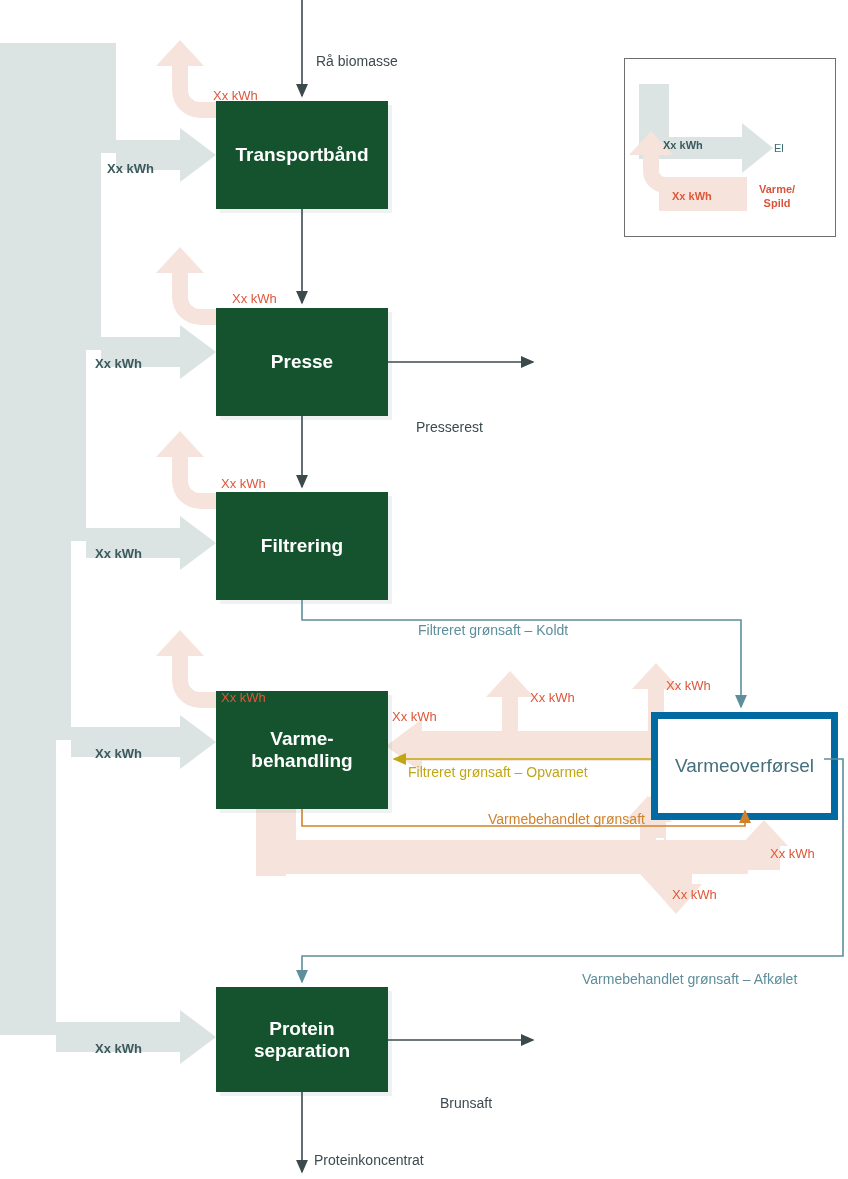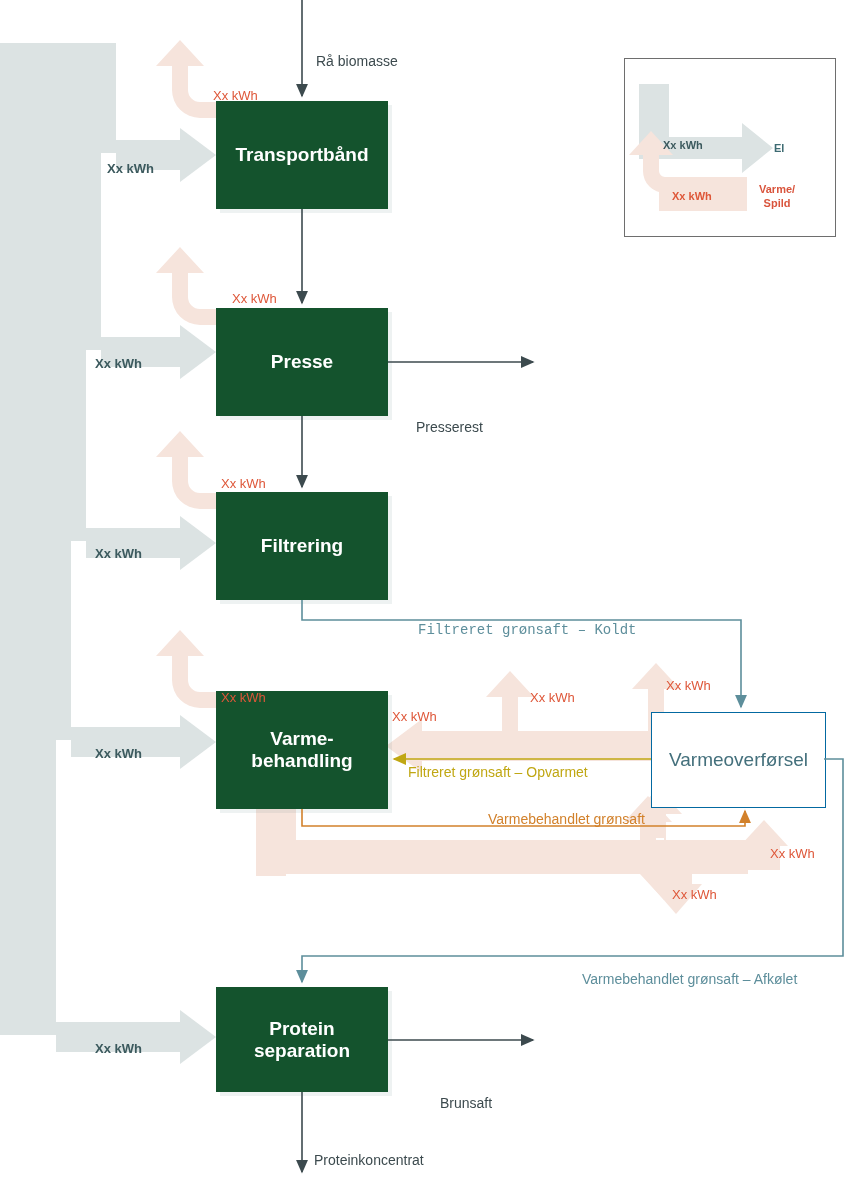--- a/index.html
+++ b/index.html
@@ -20,34 +20,34 @@
     font-size:19px;
     line-height:1.15;
     display:flex;align-items:center;justify-content:center;
     text-align:center;
     box-shadow:4px 4px 0 0 rgba(84,126,125,0.10);
   }
   
   .obox{
     position:absolute;
     background:#ffffff;
-    border:1px solid #0369a1;
+    border:7px solid #0369a1;
     color:#44707C;
     font-size:19px;
     display:flex;align-items:center;justify-content:center;
     text-align:center;
   }
   
   .legend{
     position:absolute;
     border:1px solid #6E6E6E;
     background:#ffffff;
   }
   .lg-text{position:absolute;font-size:11px;font-weight:bold;}
-  .lg-el{color:#3D6B72;font-weight:bold;font-size:11px;text-align:center;}
+  .lg-el{color:#3D6B72;font-weight:normal;font-size:11px;text-align:center;}
   .lg-varme{color:#D9543C;font-weight:bold;font-size:11px;line-height:1.25;text-align:center;}
 
   
   .lbl{position:absolute;white-space:nowrap;}
   .lbl-dark{color:#3C4A4E;font-size:14px;}
   .lbl-kwh-gray{color:#3C5A5E;font-size:13px;font-weight:bold;}
   .lbl-kwh-red{color:#DE5739;font-size:13px;}
   .lbl-teal{color:#5D8E9B;font-size:14px;}
   .lbl-olive{color:#C0A713;font-size:14px;}
   .lbl-orange{color:#D2812B;font-size:14px;}
@@ -199,21 +199,21 @@
   <div class="lbl lbl-kwh-red" style="left:221px;top:476px;">Xx kWh</div>
   <div class="lbl lbl-kwh-red" style="left:221px;top:690px;">Xx kWh</div>
   <div class="lbl lbl-kwh-red" style="left:392px;top:709px;">Xx kWh</div>
   <div class="lbl lbl-kwh-red" style="left:530px;top:690px;">Xx kWh</div>
   <div class="lbl lbl-kwh-red" style="left:666px;top:678px;">Xx kWh</div>
   <div class="lbl lbl-kwh-red" style="left:770px;top:846px;">Xx kWh</div>
   <div class="lbl lbl-kwh-red" style="left:672px;top:887px;">Xx kWh</div>
 
   <div class="lbl lbl-dark" style="left:316px;top:53px;">Rå biomasse</div>
   <div class="lbl lbl-dark" style="left:416px;top:374px;margin-top:45px;">Presserest</div>
-  <div class="lbl lbl-teal" style="left:418px;top:622px;font-family:Liberation Mono, monospace;">Filtreret grønsaft – Koldt</div>
+  <div class="lbl lbl-teal" style="left:418px;top:622px;">Filtreret grønsaft – Koldt</div>
   <div class="lbl lbl-olive" style="left:408px;top:764px;">Filtreret grønsaft – Opvarmet</div>
   <div class="lbl lbl-orange" style="left:488px;top:811px;">Varmebehandlet grønsaft</div>
   <div class="lbl lbl-teal" style="left:582px;top:971px;">Varmebehandlet grønsaft – Afkølet</div>
   <div class="lbl lbl-dark" style="left:440px;top:1052px;margin-top:43px;">Brunsaft</div>
   <div class="lbl lbl-dark" style="left:314px;top:1152px;">Proteinkoncentrat</div>
 
   <div class="legend" style="left:624px;top:58px;width:210px;height:177px;">
     <svg width="210" height="177" aria-hidden="true">
 
       <path d="M 14,25 L 44,25 L 44,78 L 117,78 L 117,64 L 148,89 L 117,114 L 117,100 L 14,100 Z" fill="#DCE3E3"></path>

